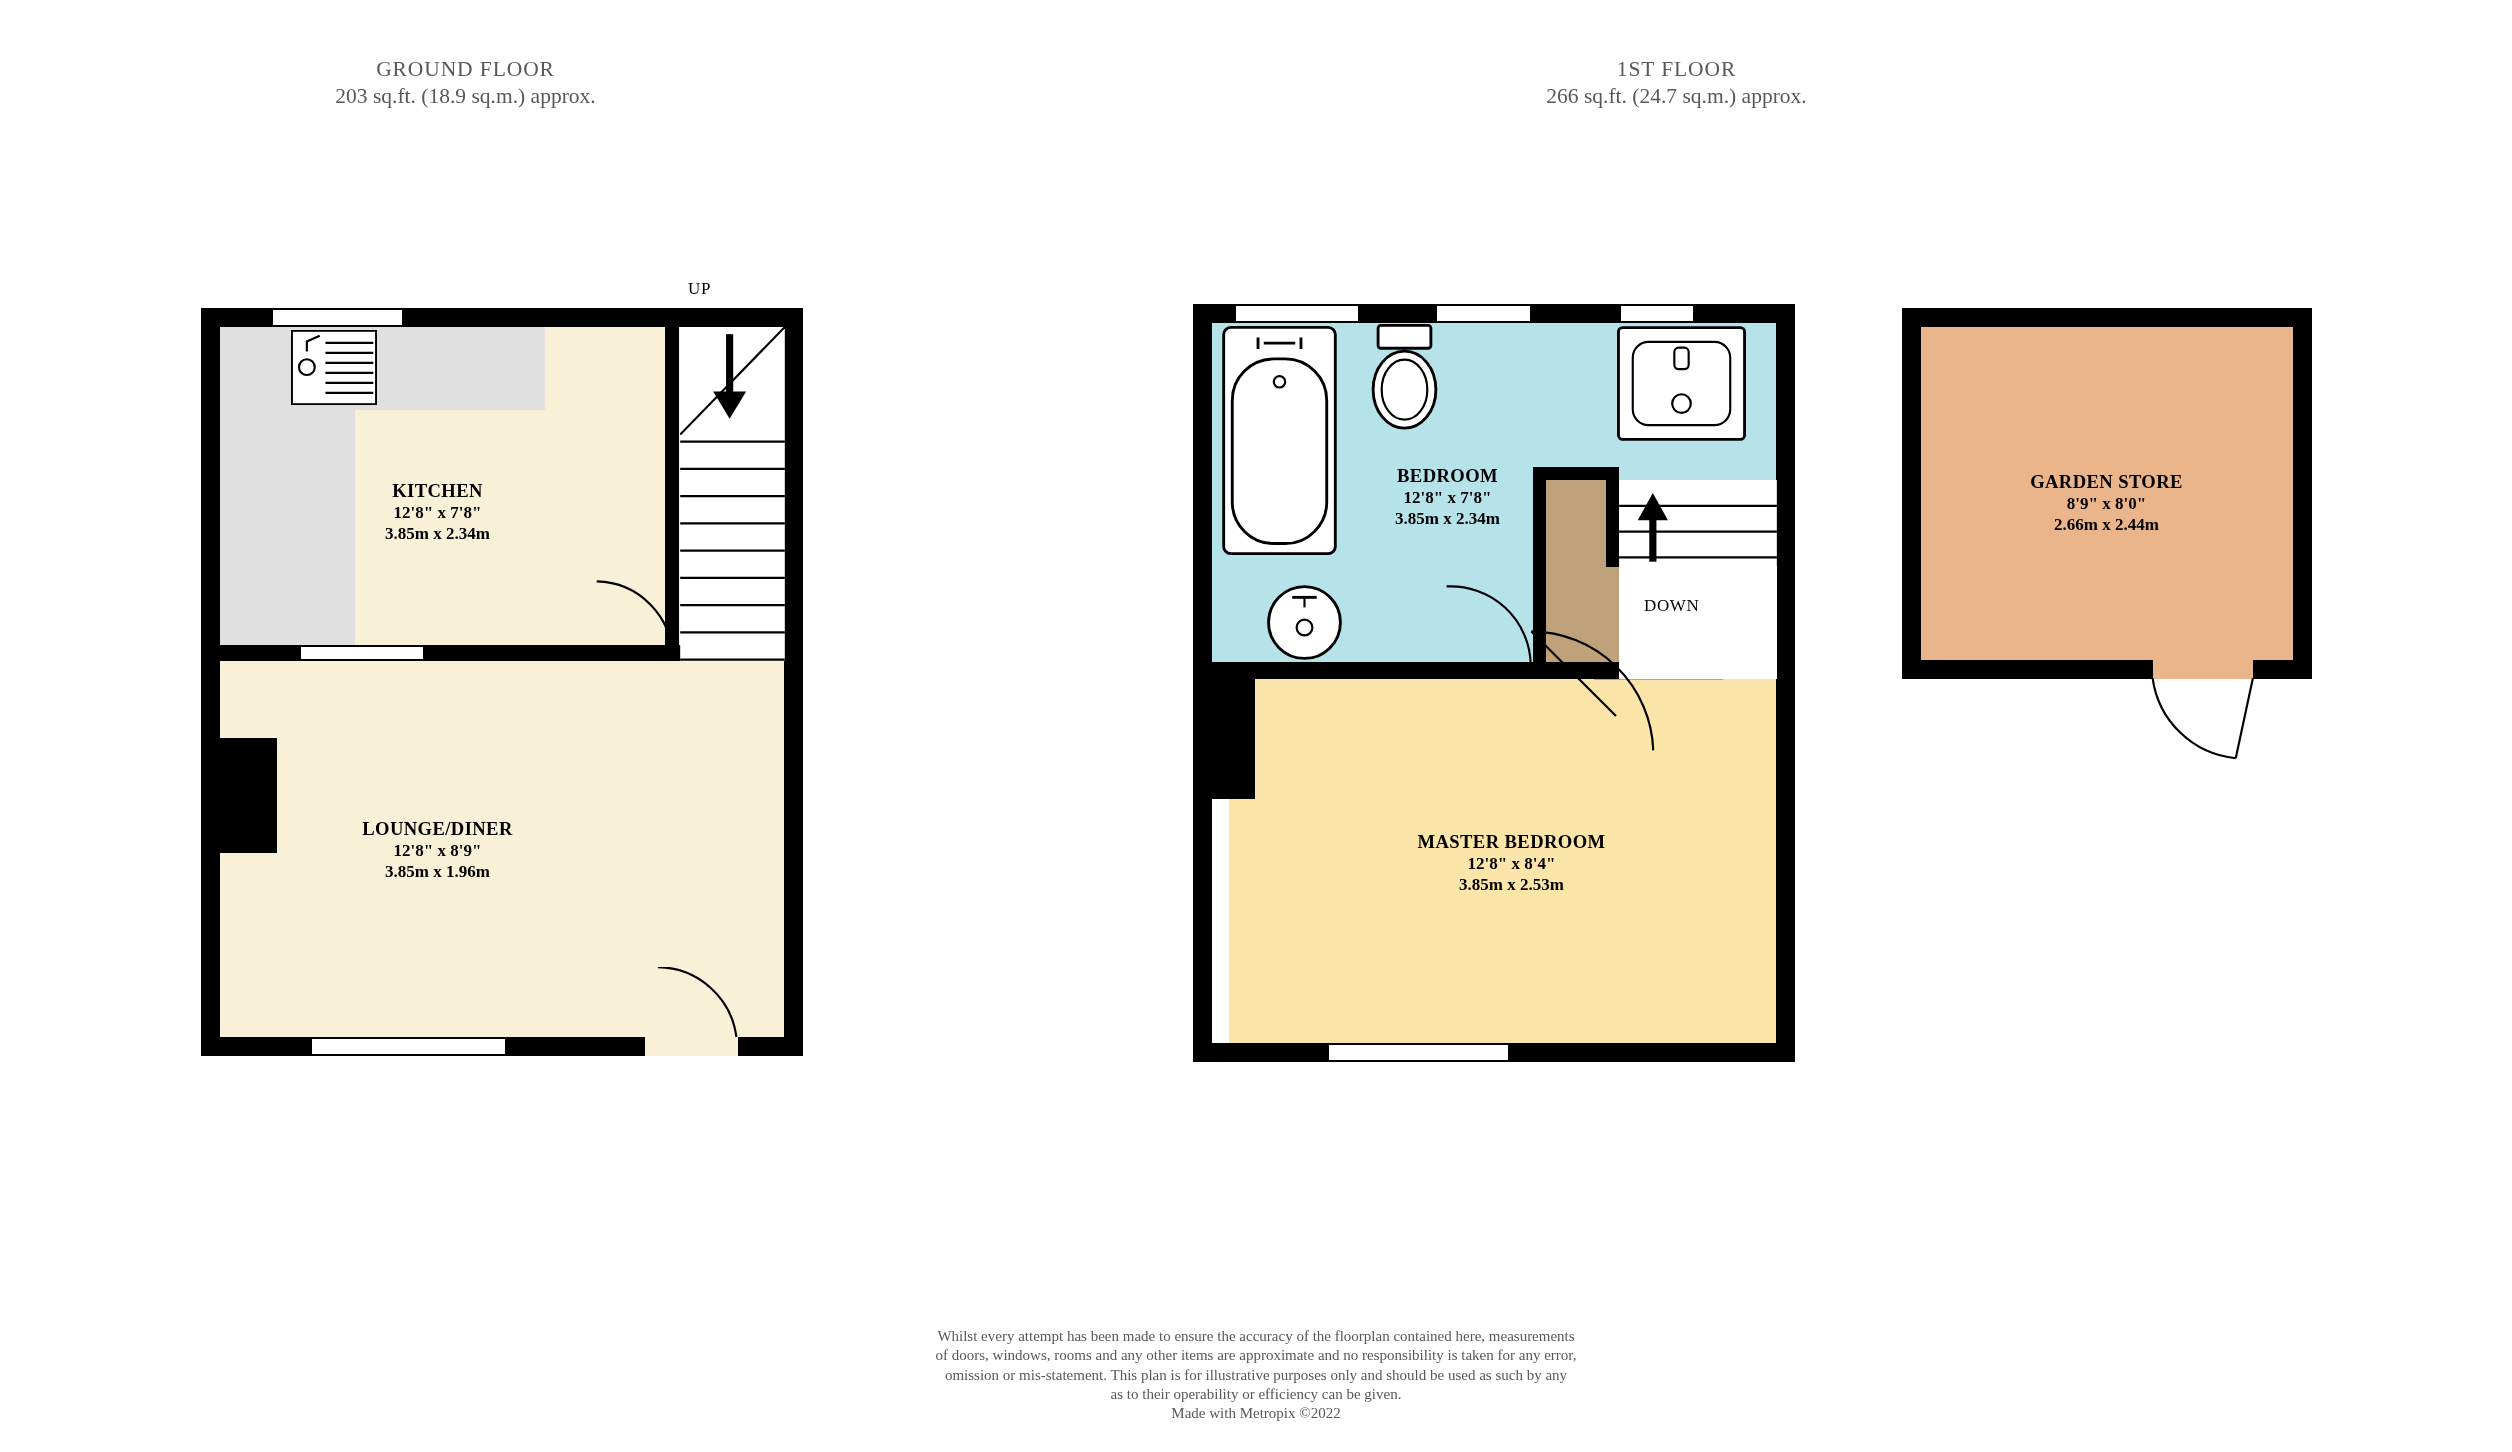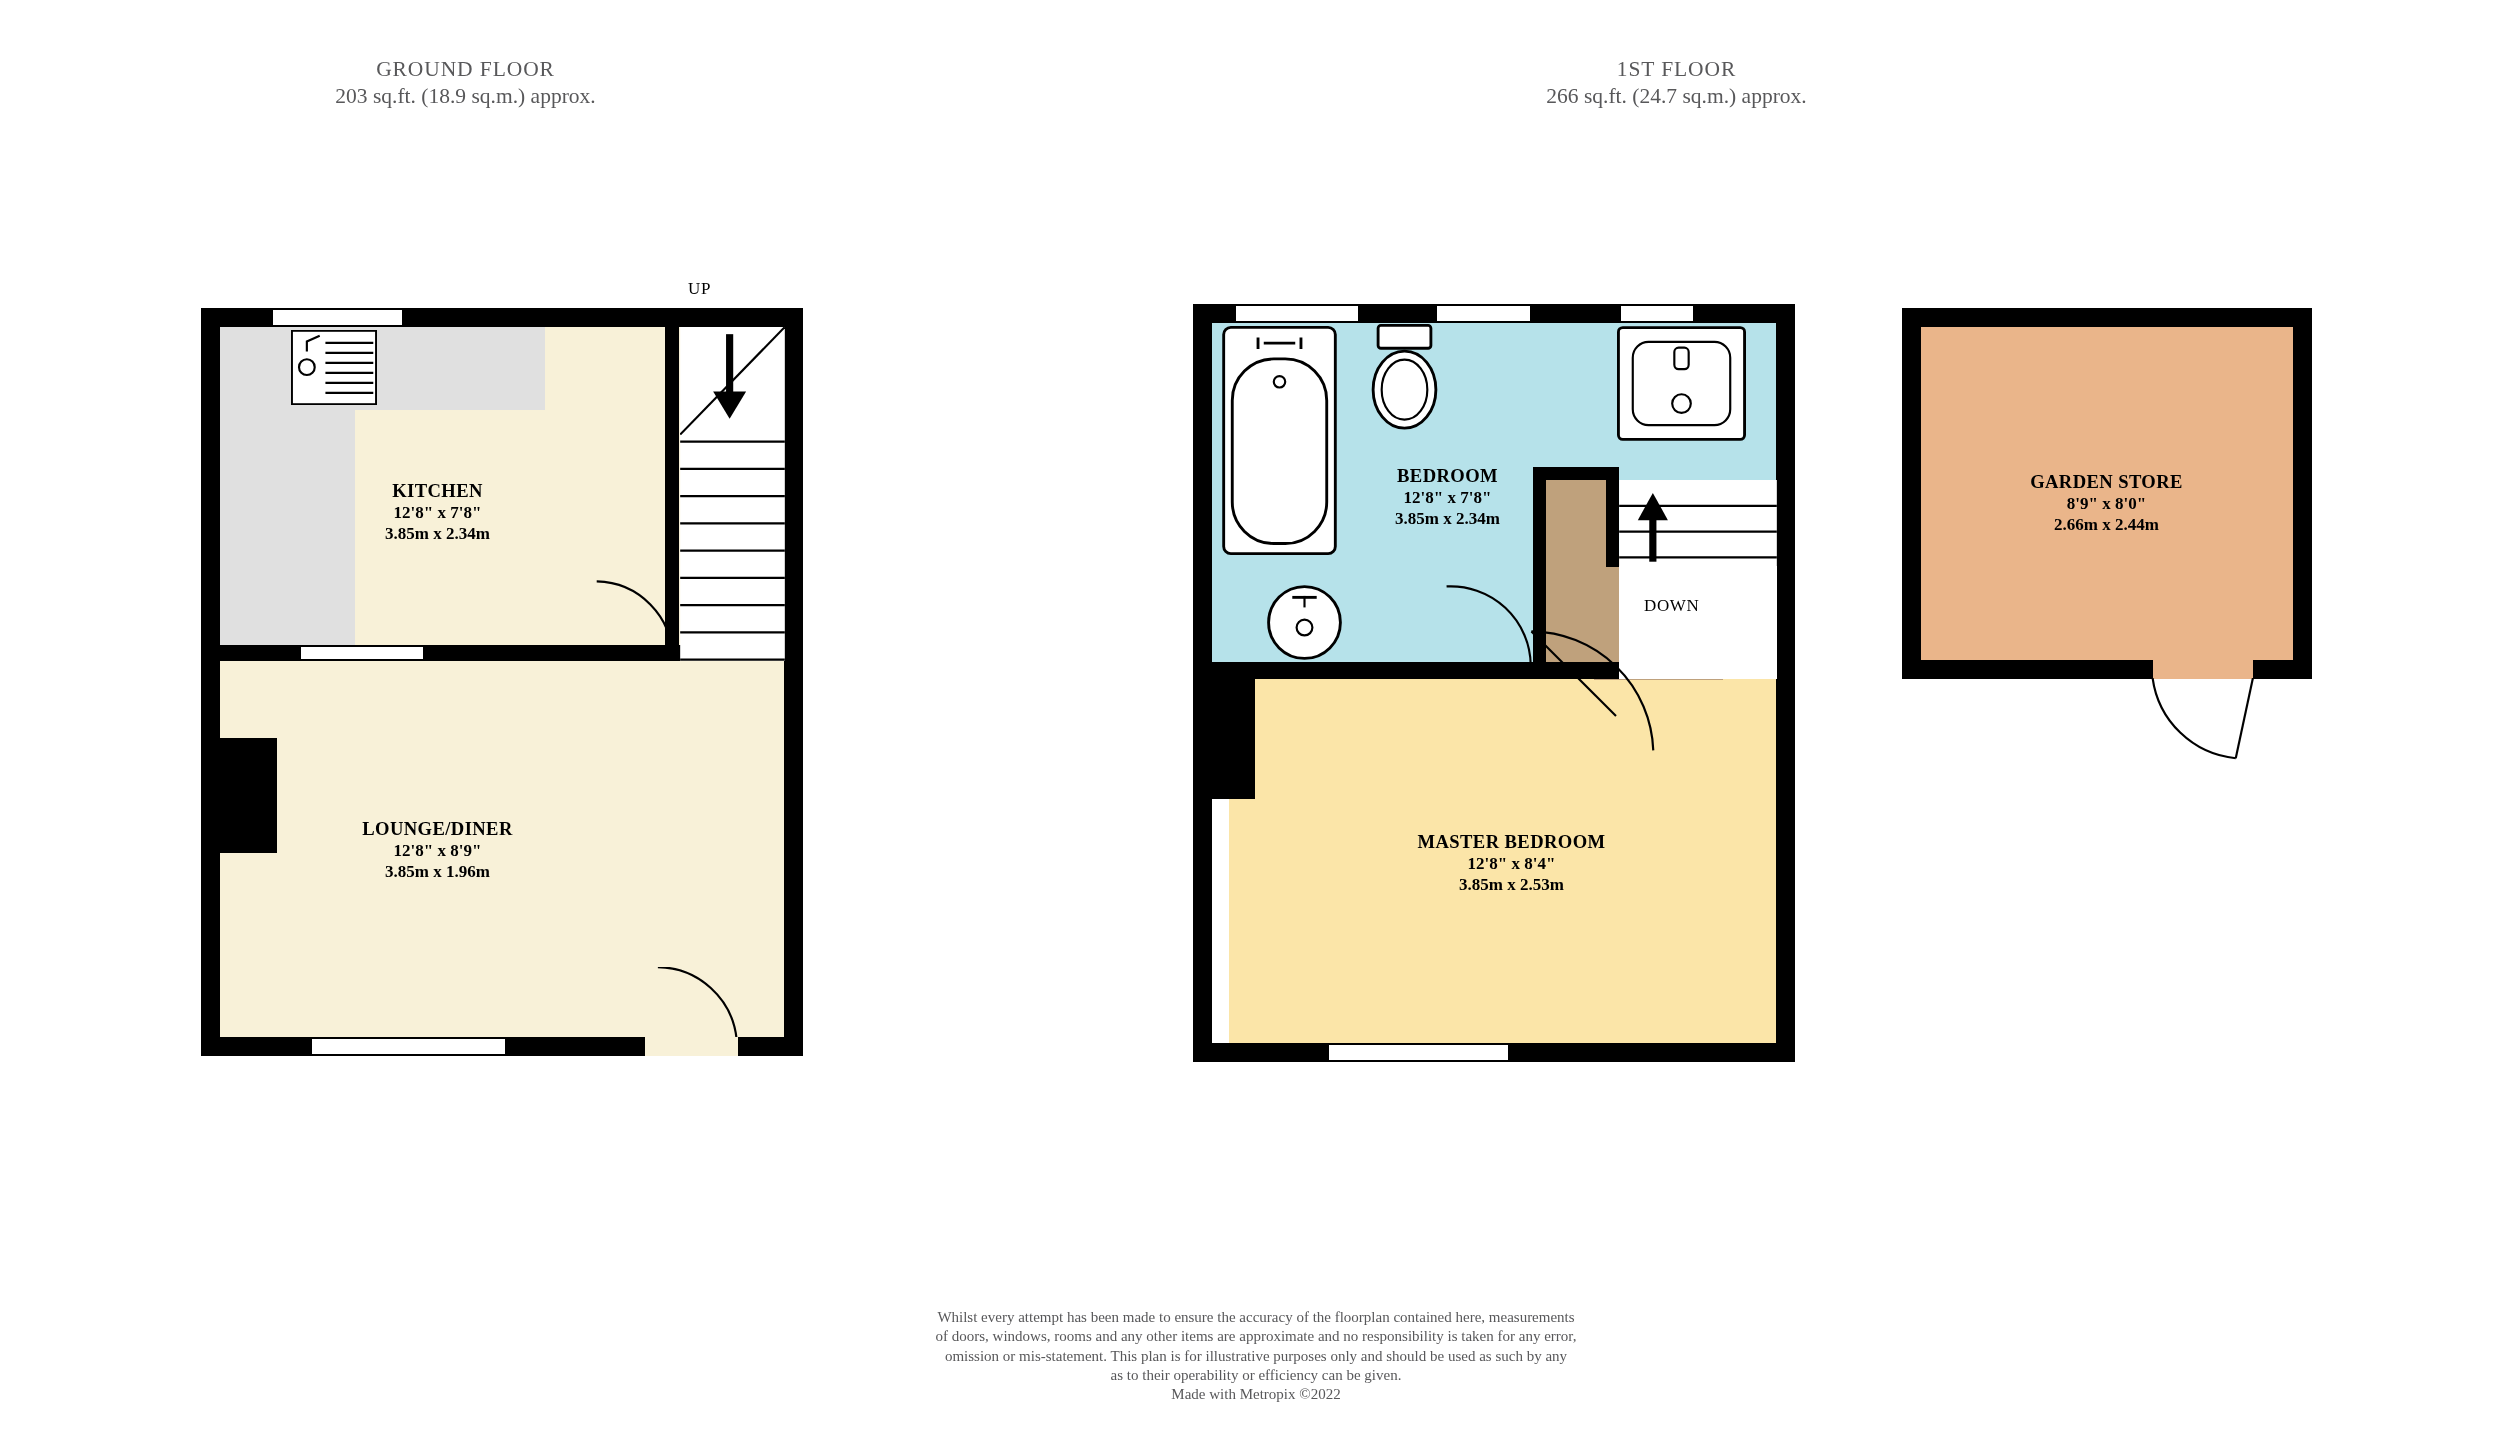--- a/index.html
+++ b/index.html
@@ -85,21 +85,21 @@
     color: #58585a;
   }
   .footer .total {
     font-size: 22px;
     line-height: 29px;
   }
   .footer .disc {
     font-size: 15px;
     line-height: 19.3px;
     color: #58585a;
-    margin-top: 4px;
+    margin-top: 23px;
   }
   .footer .made {
     font-size: 15px;
     line-height: 19.3px;
     color: #58585a;
   }
 
   svg { display: block; }
   .nofill { fill: none; }
 </style>

